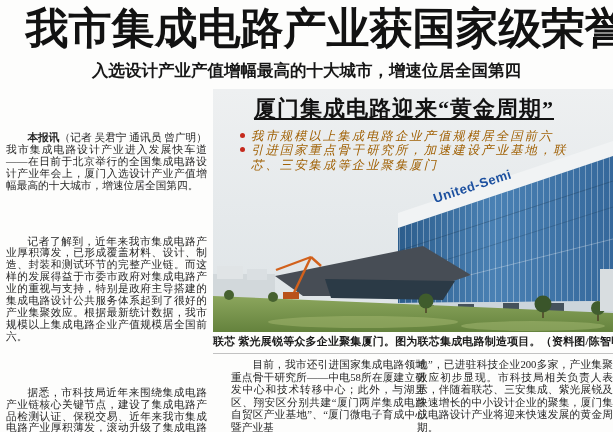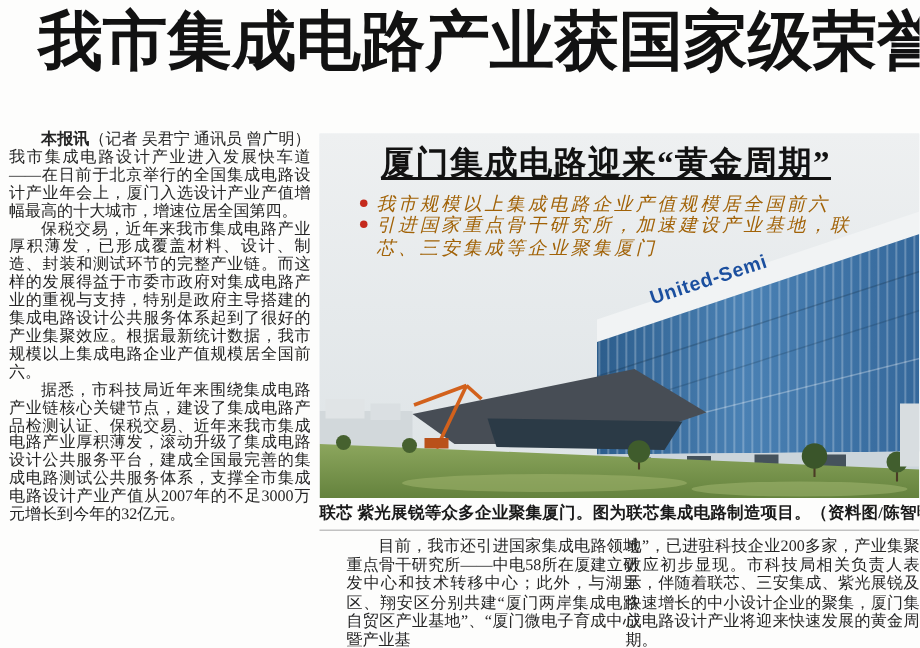--- a/index.html
+++ b/index.html
@@ -11,21 +11,21 @@
   .headline { position:absolute; top:4px; left:0; width:613px; text-align:center;
               font-size:43px; font-weight:900; color:#121212; line-height:1.15;
               font-family:"Liberation Serif", serif; white-space:nowrap;margin-left:20px; }
   .subtitle { position:absolute; top:60px; left:0; width:613px; text-align:center;
               font-size:16.5px; font-weight:600; color:#171717;
               font-family:"Liberation Sans", sans-serif; }
 
   .left-col { position:absolute; left:6px; top:88px; width:201px;
               font-size:10.7px; line-height:11.9px; color:#252525;
               text-align:justify; }
-  .para { text-indent:2em; }
+  .para { text-indent:2em;margin-top:44px; }
   .lead { font-weight:bold; }
 
   .photo { position:absolute; left:213px; top:89px; width:400px; height:243px;
            overflow:hidden; background:#e7ebed; }
   .photo svg { position:absolute; left:0; top:0; width:100%; height:100%; display:block; }
 
   .infobox { position:absolute; left:27px; top:5px; width:348px; }
   .infobox-title { font-size:22px; font-weight:bold; color:#121212; letter-spacing:1px;
                    margin-left:14px; font-family:"Liberation Serif", serif; white-space:nowrap;text-decoration:underline; }
   .bullets { list-style:none; margin-top:5px; font-size:12.3px; line-height:14.4px;
@@ -46,24 +46,25 @@
   .col-a { left:231px; width:195px; }
   .col-a .para2 { text-indent:2em; }
   .col-b { left:417px; width:196px; }
 </style>
 </head>
 <body>
 
 <div class="page">
 
   <div class="headline">我市集成电路产业获国家级荣誉</div>
+  <div class="subtitle">入选设计产业产值增幅最高的十大城市，增速位居全国第四</div>
 
   <div class="left-col">
     <p class="para"><span class="lead">本报讯</span><span>（记者 吴君宁 通讯员 曾广明）我市集成电路设计产业进入发展快车道——在日前于北京举行的全国集成电路设计产业年会上，厦门入选设计产业产值增幅最高的十大城市，增速位居全国第四。</span></p>
-    <p class="para">保税交易，近年来我市集成电路产业厚积薄发，已形成覆盖材料、设计、制造、封装和测试环节的完整产业链。而这样的发展得益于市委市政府对集成电路产业的重视与支持，特别是政府主导搭建的集成电路设计公共服务体系起到了很好的产业集聚效应。根据最新统计数据，我市规模以上集成电路企业产值规模居全国前六。</p>
+    <p class="para">记者了解到，近年来我市集成电路产业厚积薄发，已形成覆盖材料、设计、制造、封装和测试环节的完整产业链。而这样的发展得益于市委市政府对集成电路产业的重视与支持，特别是政府主导搭建的集成电路设计公共服务体系起到了很好的产业集聚效应。根据最新统计数据，我市规模以上集成电路企业产值规模居全国前六。</p>
     <p class="para">据悉，市科技局近年来围绕集成电路产业链核心关键节点，建设了集成电路产品检测认证、保税交易、近年来我市集成电路产业厚积薄发，滚动升级了集成电路设计公共服务平台，建成全国最完善的集成电路测试公共服务体系，支撑全市集成电路设计产业产值从2007年的不足3000万元增长到今年的32亿元。</p>
   </div>
 
   <div class="photo">
     <svg viewBox="0 0 400 243" preserveAspectRatio="none">
       <defs>
         <linearGradient id="sky" x1="0" y1="0" x2="0" y2="1">
           <stop offset="0" stop-color="#eef0f1"></stop>
           <stop offset="1" stop-color="#dde3e6"></stop>
         </linearGradient>

